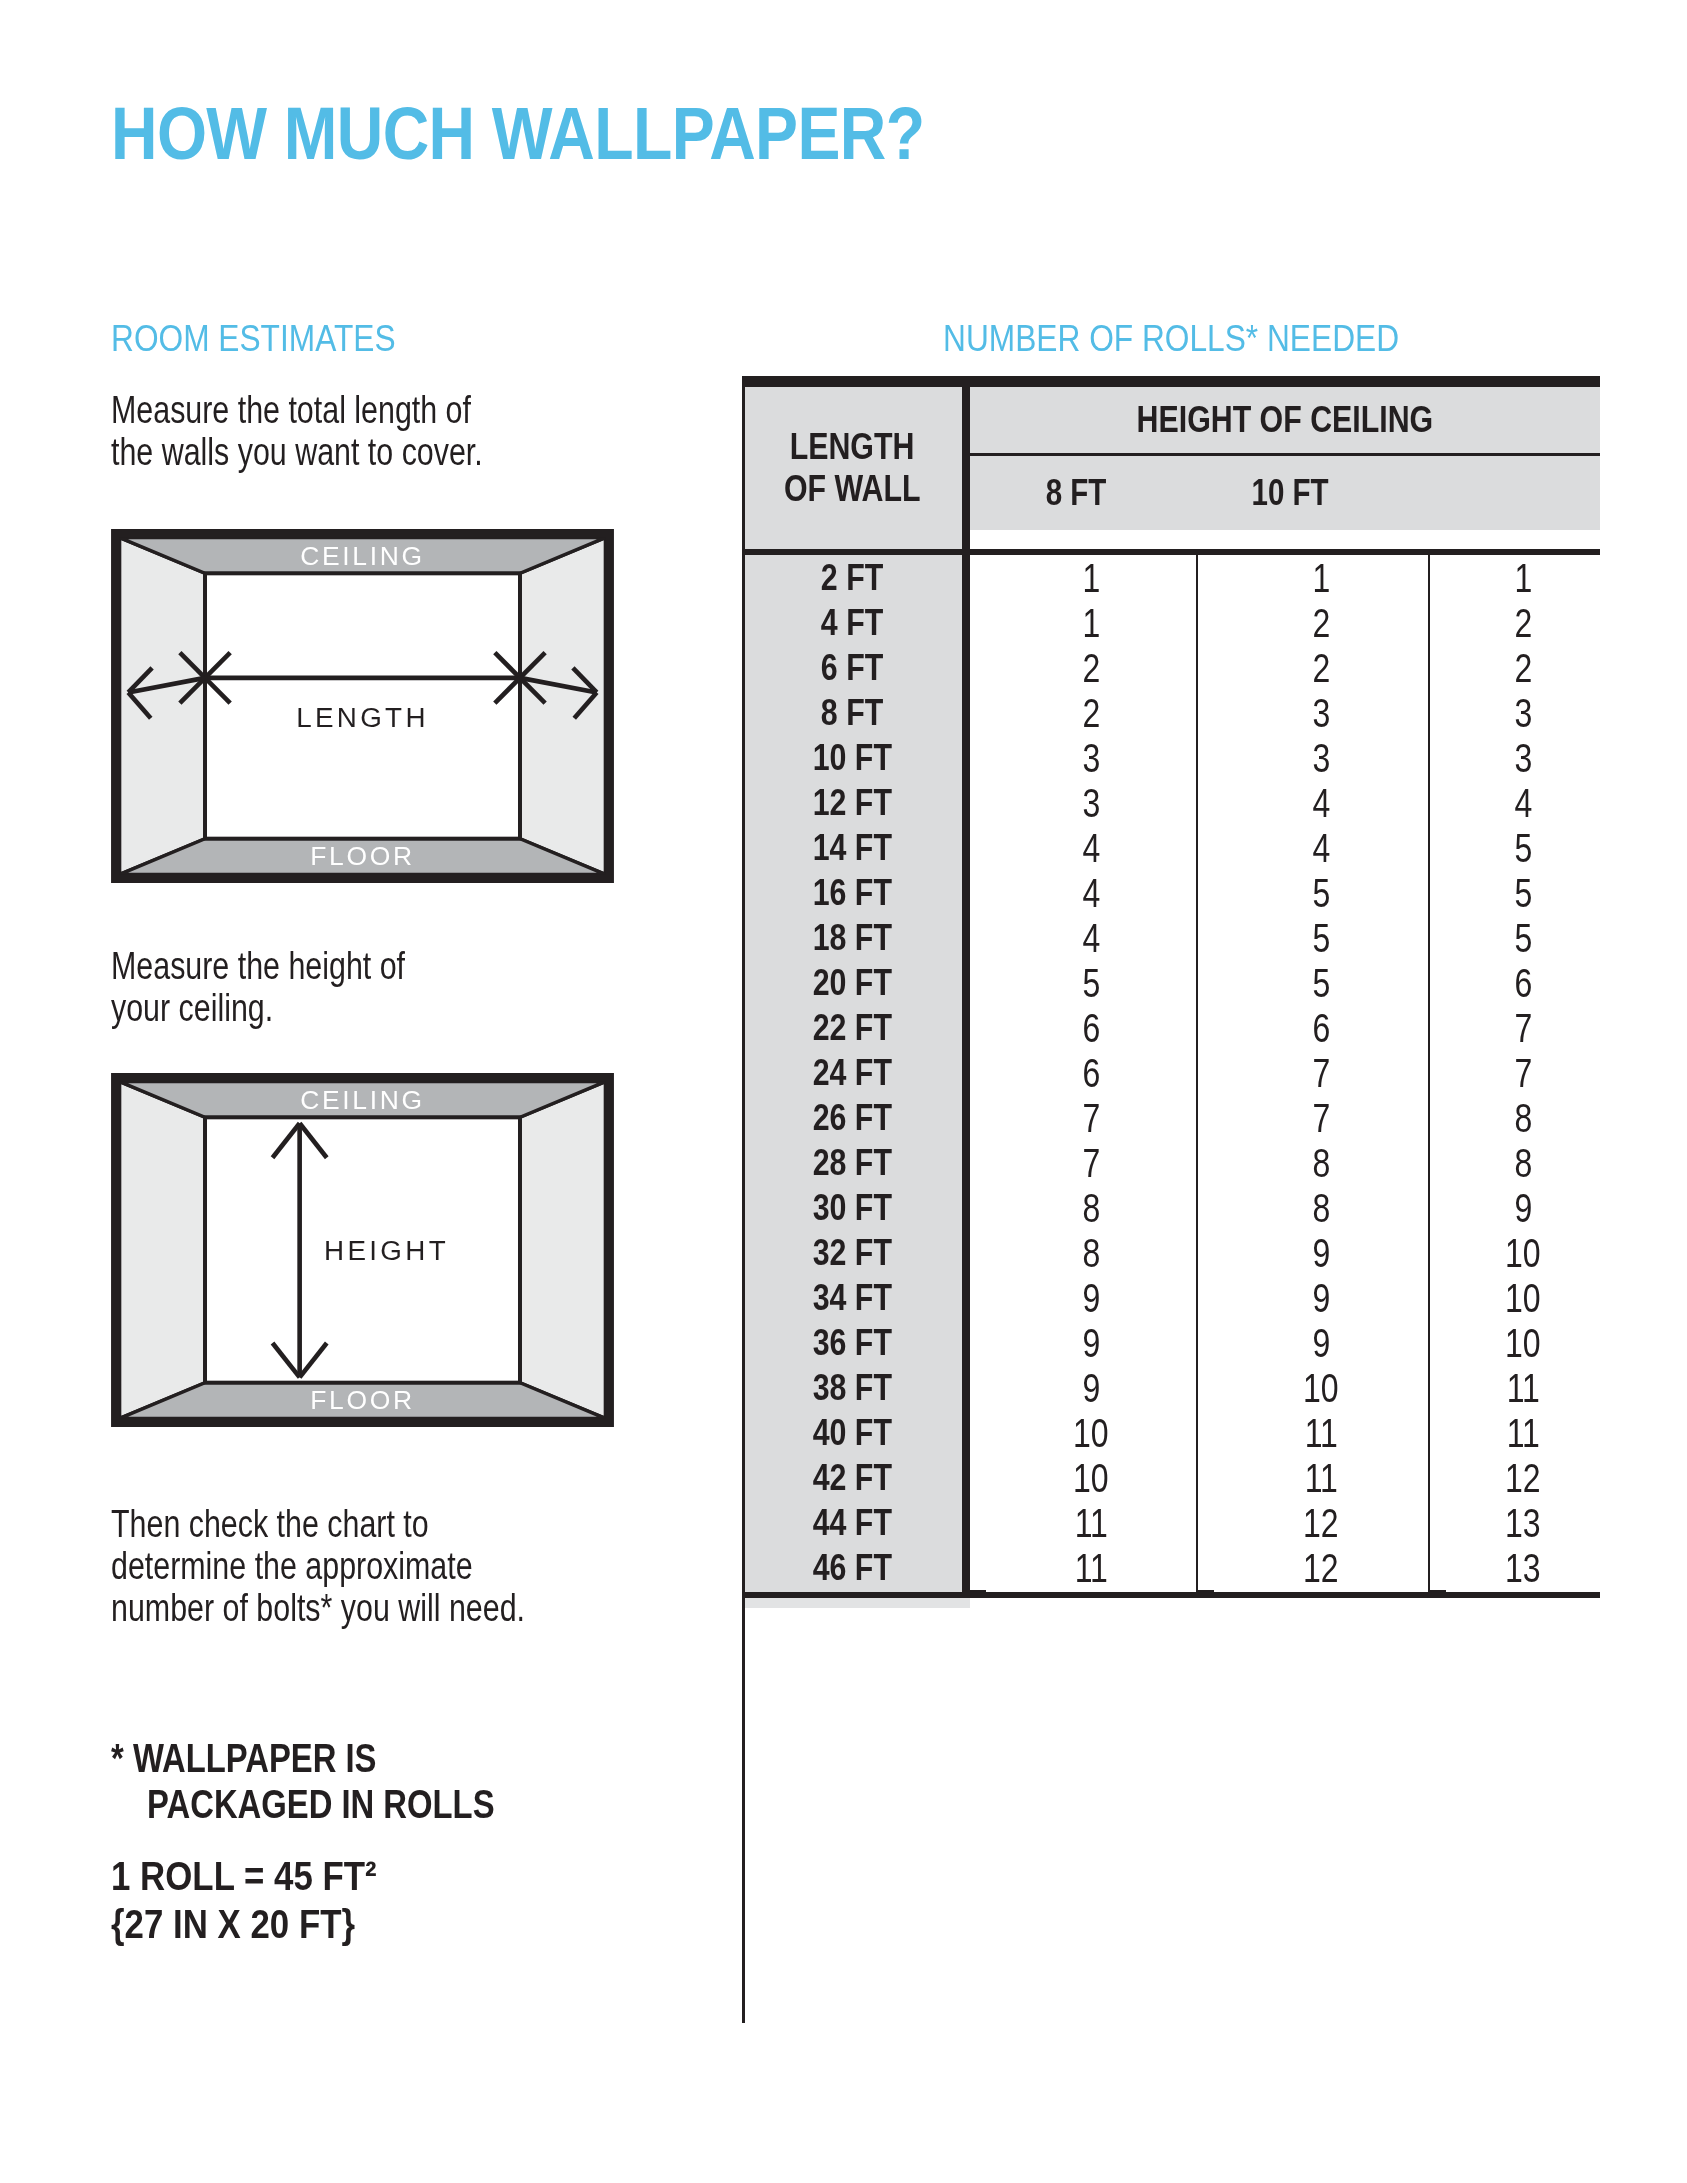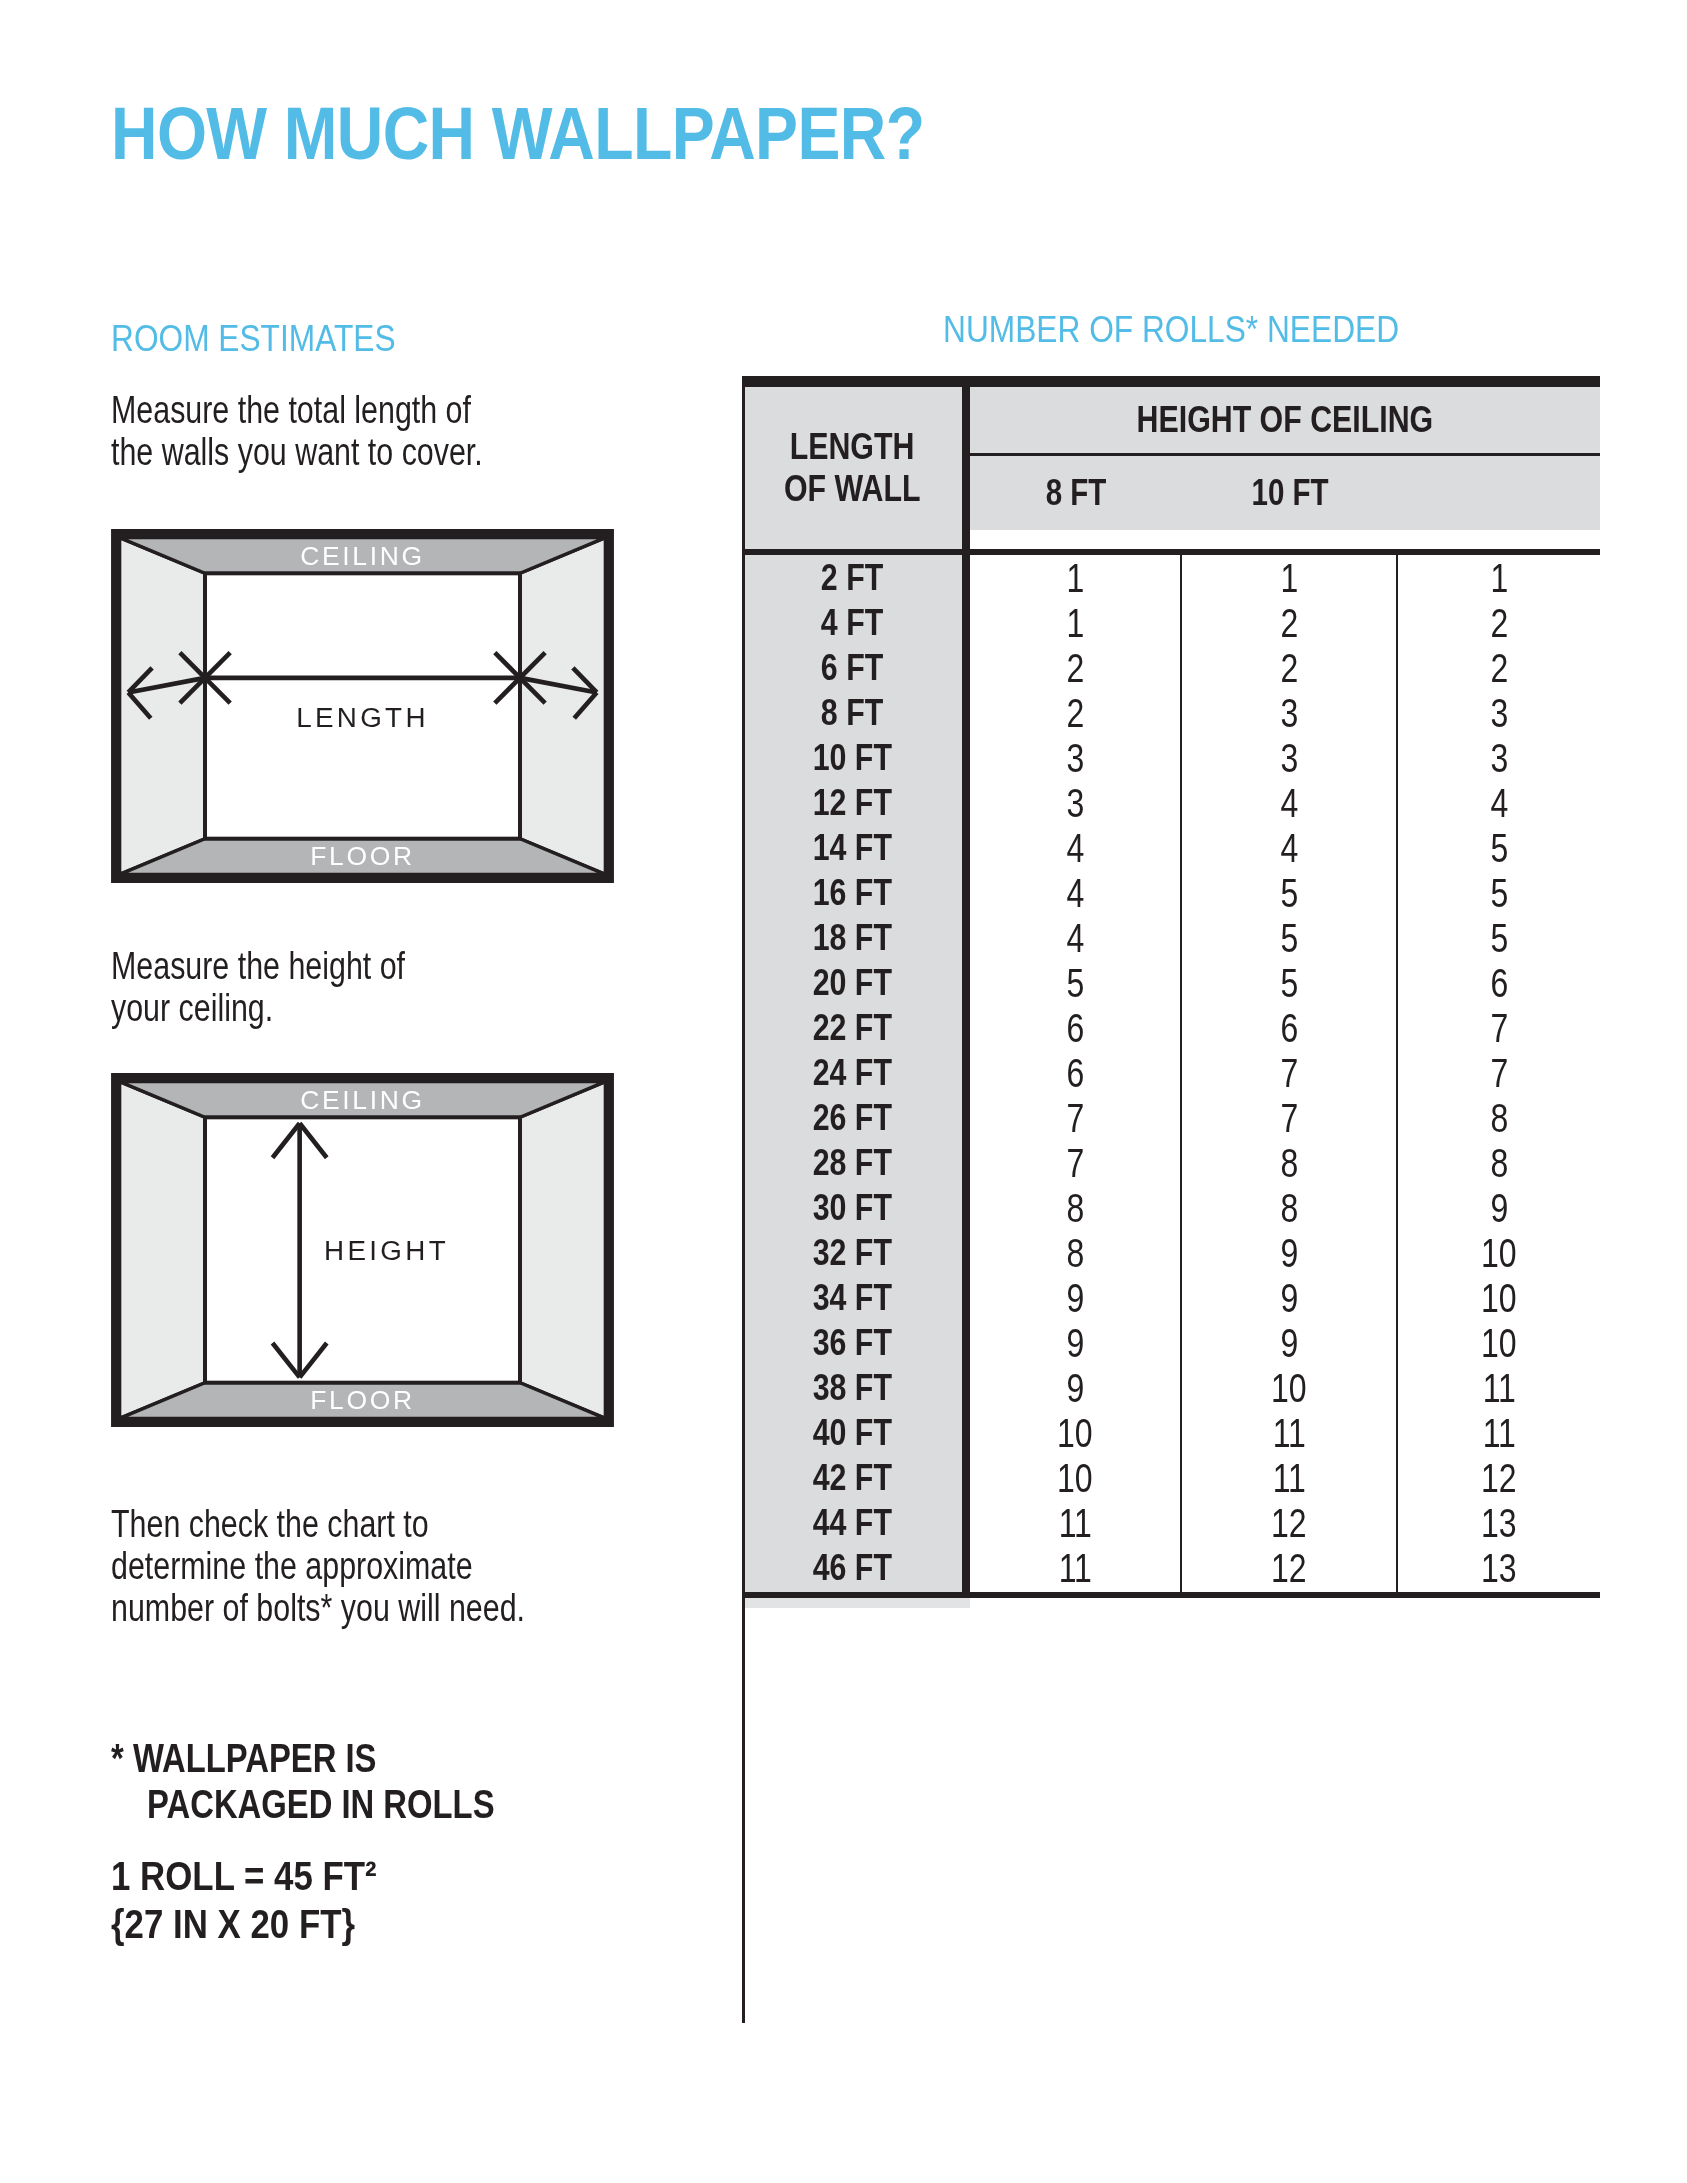--- a/index.html
+++ b/index.html
@@ -30,21 +30,21 @@
     white-space:nowrap;
   }
   .title .squeeze{display:inline-block;transform:scaleX(.87);transform-origin:left top;}
   .sec-head{
     font-size:36px;font-weight:400;
     color:var(--accent,#53BCE6);
     white-space:nowrap;
   }
   .sec-head .squeeze{display:inline-block;transform:scaleX(.88);transform-origin:left top;}
   .sec-head-left{left:99px;top:318px;}
-  .sec-head-table{left:730px;width:858px;top:309px;text-align:center;}
+  .sec-head-table{left:730px;width:858px;top:318px;text-align:center;}
   .sec-head-table .squeeze{transform-origin:center top;}
   
   .para{
     left:99px;
     font-size:38px;font-weight:400;line-height:42px;
     white-space:pre-line;
     transform:scaleX(.8);transform-origin:left top;
     color:var(--ink,#231F20);
   }
   .para1{top:389px;}
@@ -103,20 +103,21 @@
     display:grid;grid-template-columns:212px 216px 1fr;
   }
   .sub-head{
     display:flex;justify-content:center;align-items:center;
     font-size:36px;font-weight:700;
   }
   .head-rule{height:6px;background:var(--ink,#231F20);}
   .trow{
     display:grid;grid-template-columns:228px 212px 216px 1fr;
     height:45px;
+    gap:16px;
   }
   .trow .cell{border-bottom:4.6px solid var(--ink,#231F20);}
   .trow:last-child .cell{border-bottom:none;}
   .label-cell{
     background:var(--cell-gray,#DBDCDD);
     border-right:8px solid var(--ink,#231F20);
     display:flex;justify-content:center;align-items:center;
     font-size:37px;font-weight:700;
   }
   .num-cell{

